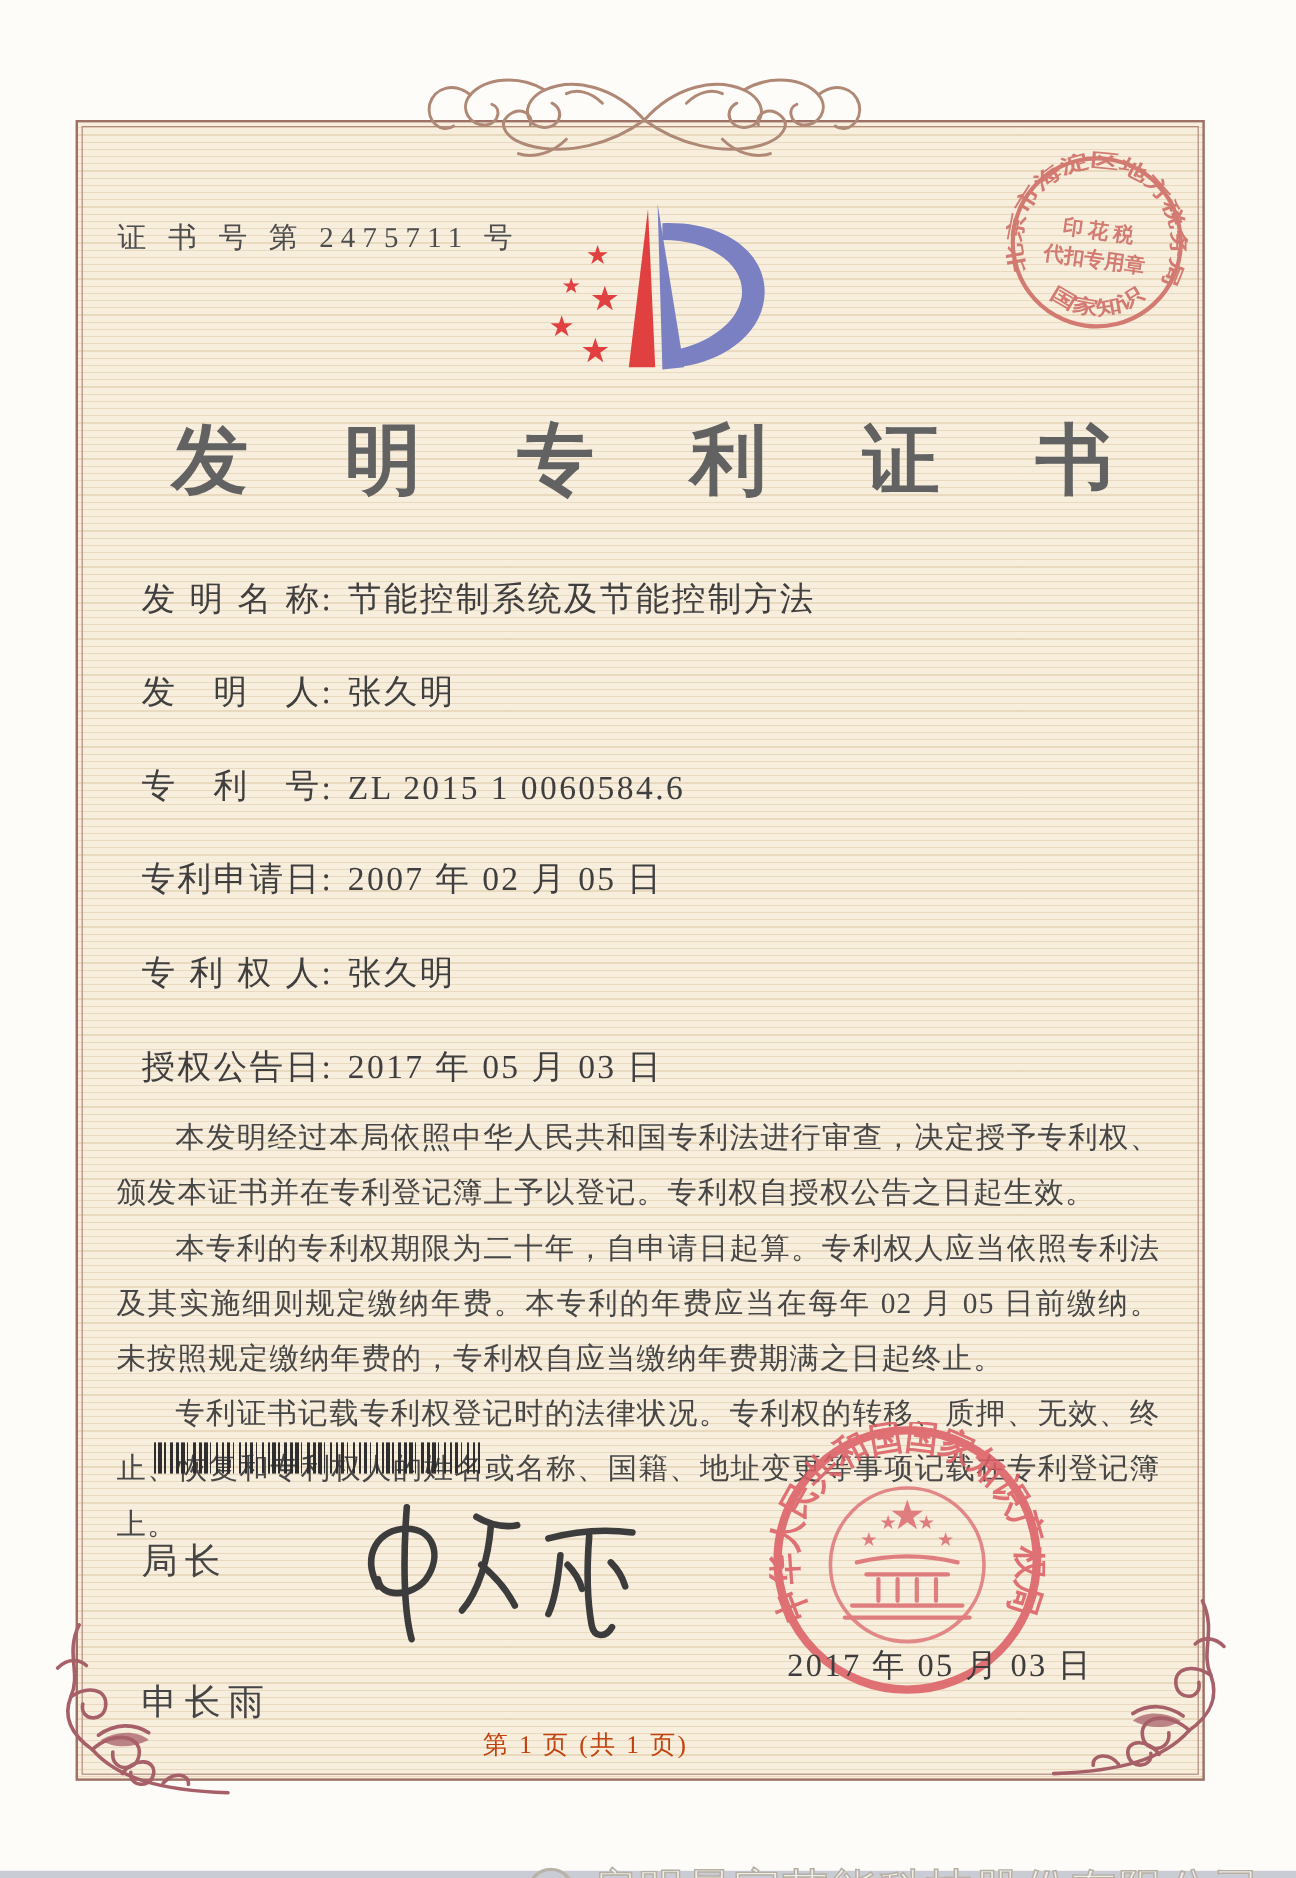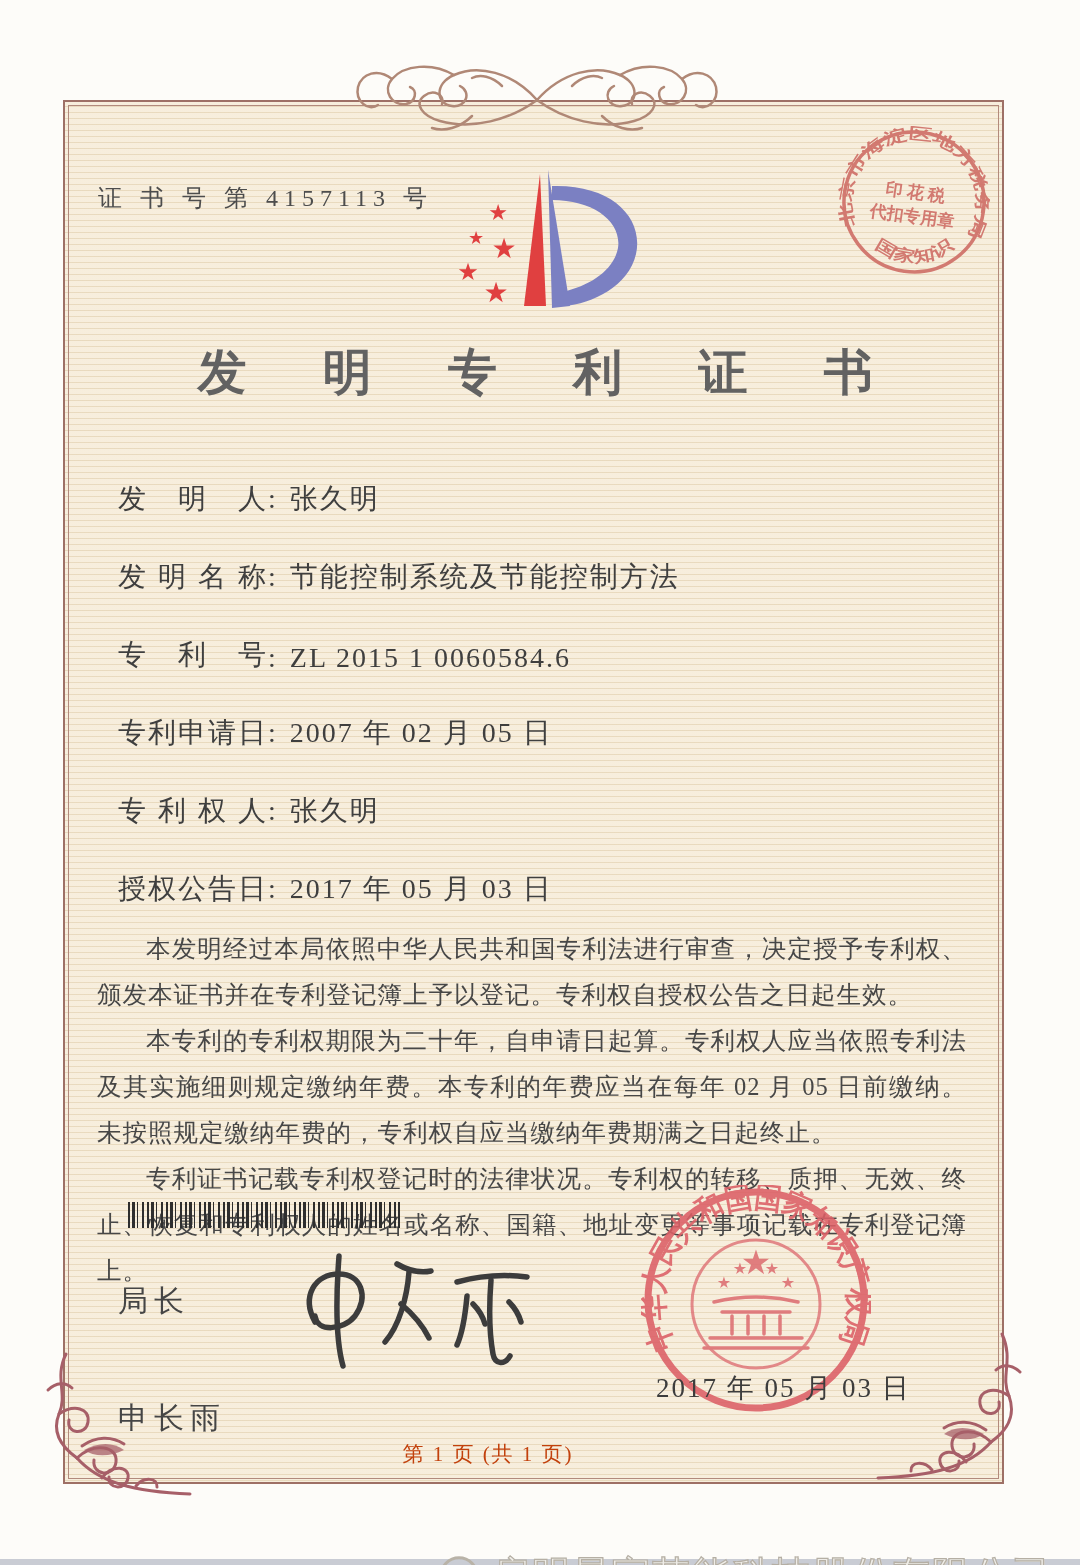--- a/index.html
+++ b/index.html
@@ -25,21 +25,21 @@
     position:absolute;left:68px;top:105px;width:931px;height:1374px;
     border:1px solid #b28a7d;box-sizing:border-box;pointer-events:none;
   }
   .cert-number{
     position:absolute;left:98px;top:182px;
     font-size:24px;letter-spacing:6px;color:#4d4d4d;
   }
   .logo{position:absolute;left:452px;top:156px;}
   .title{
     position:absolute;left:65px;top:340px;width:940px;
-    text-align:center;font-size:49px;font-weight:600;color:#626262;
+    text-align:center;font-size:64px;font-weight:600;color:#626262;
     letter-spacing:32px;text-indent:32px;
   }
   .fields{position:absolute;left:118px;top:480px;width:830px;}
   .field-row{height:34px;margin-bottom:44px;white-space:nowrap;}
   .flabel{
     display:inline-block;width:148px;font-size:28px;color:#3f3f3f;
     text-align:justify;text-align-last:justify;vertical-align:bottom;
   }
   .fcolon{font-size:28px;color:#3f3f3f;margin:0 14px 0 2px;}
   .fvalue{font-size:28px;color:#3f3f3f;letter-spacing:2px;}
@@ -136,21 +136,21 @@
       <path d="M41,116 C58,100 82,104 80,120 C78,136 56,134 58,118"></path>
       <path d="M23,70 C38,60 54,64 52,78 C50,92 30,90 33,76"></path>
       <path d="M66,136 C76,122 94,124 92,136 C90,149 71,147 73,135"></path>
       <path d="M100,144 C108,134 122,136 121,145"></path>
       <path d="M46,104 C60,94 76,94 88,102"></path>
       <path d="M12,46 C20,38 30,38 36,44"></path>
     </g>
     <path d="M48,108 C62,100 78,100 88,108 C74,115 58,115 48,108 Z" fill="#a75f68" opacity="0.75"></path>
   </svg>
 
-  <div class="cert-number">证 书 号 第 4157113 号</div>
+  <div class="cert-number">证 书 号 第 2475711 号</div>
 
   <svg class="logo" width="196" height="182" viewBox="0 0 196 182">
     <g>
       <polygon points="72,150 88,18 94,150" fill="#e04040"></polygon>
       <polygon points="100,152 96,14 118,150" fill="#7b80c2"></polygon>
       <path d="M100,30 C160,28 192,62 184,98 C177,130 140,148 112,150 L110,136 C138,130 162,114 166,92 C170,66 142,44 100,44 Z" fill="#7b80c2"></path>
       <text x="46" y="64" font-size="22" fill="#e04040" text-anchor="middle">★</text>
       <text x="24" y="88" font-size="18" fill="#e04040" text-anchor="middle">★</text>
       <text x="52" y="102" font-size="28" fill="#e04040" text-anchor="middle">★</text>
       <text x="16" y="124" font-size="24" fill="#e04040" text-anchor="middle">★</text>
@@ -173,24 +173,24 @@
       </text>
       <text x="0" y="-4" font-size="17" fill="#cf6e66" font-weight="bold" text-anchor="middle">印 花 税</text>
       <text x="0" y="20" font-size="17" fill="#cf6e66" font-weight="bold" text-anchor="middle">代扣专用章</text>
     </g>
   </svg>
 
   <div class="title">发 明 专 利 证 书</div>
 
   <div class="fields">
     <div class="field-row">
+      <span class="flabel">发明名称</span><span class="fcolon">:</span><span class="fvalue">节能控制系统及节能控制方法</span>
+    </div>
+    <div class="field-row">
       <span class="flabel">发明人</span><span class="fcolon">:</span><span class="fvalue">张久明</span>
-    </div>
-    <div class="field-row">
-      <span class="flabel">发明名称</span><span class="fcolon">:</span><span class="fvalue">节能控制系统及节能控制方法</span>
     </div>
     <div class="field-row">
       <span class="flabel">专利号</span><span class="fcolon">:</span><span class="fvalue">ZL 2015 1 0060584.6</span>
     </div>
     <div class="field-row">
       <span class="flabel">专利申请日</span><span class="fcolon">:</span><span class="fvalue">2007 年 02 月 05 日</span>
     </div>
     <div class="field-row">
       <span class="flabel">专利权人</span><span class="fcolon">:</span><span class="fvalue">张久明</span>
     </div>

